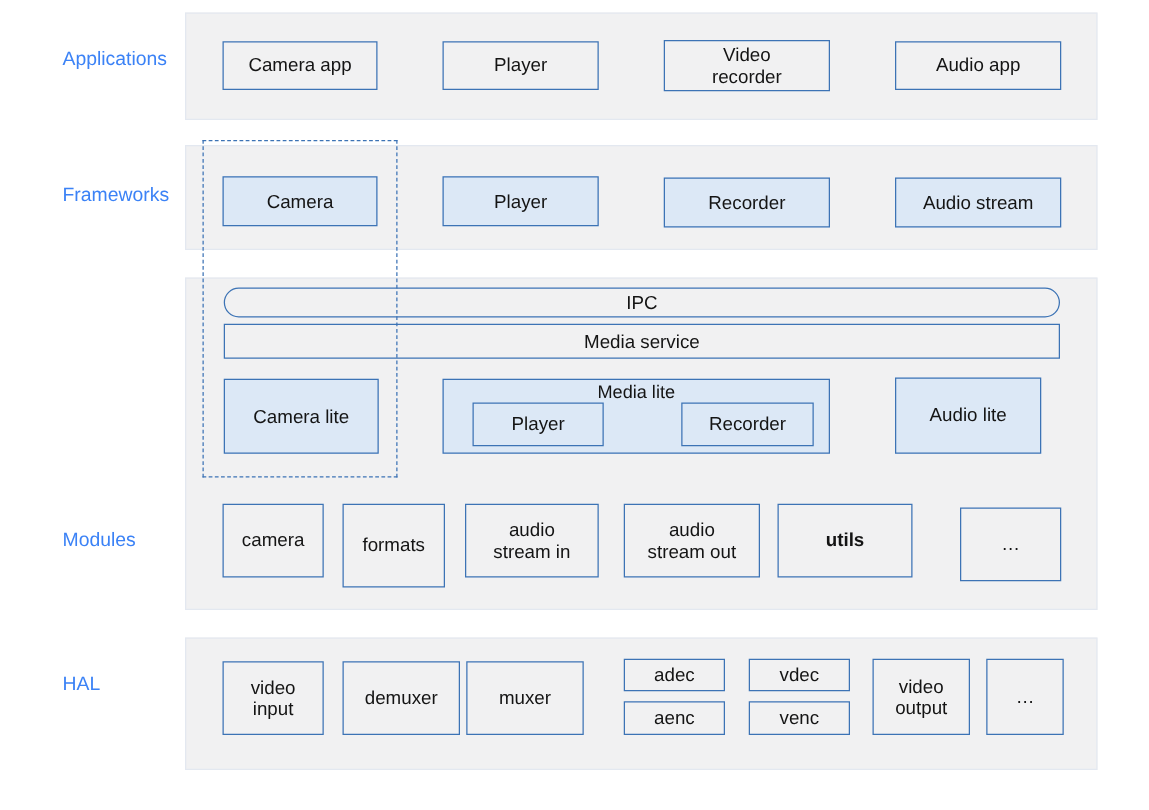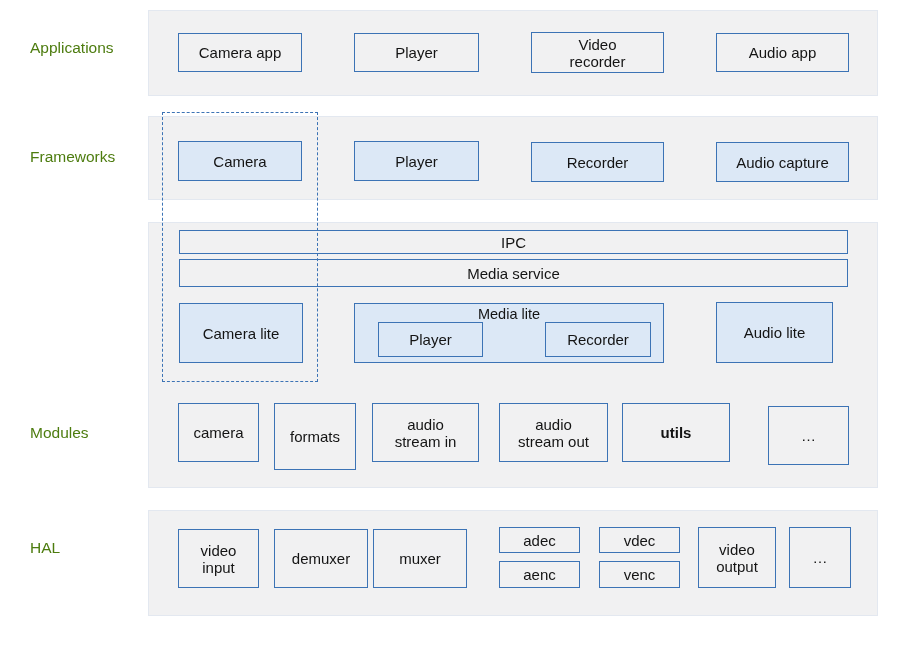--- a/index.html
+++ b/index.html
@@ -14,22 +14,23 @@
     position:absolute;
     background:var(--band-fill, #f1f1f2);
     border:1px solid var(--band-border, #e3e8f0);
     box-sizing:border-box;
     z-index:1;
   }
   .lbl {
     position:absolute;
     font-size:15.5px;
     line-height:22px;
-    color:#4d7c0f;
+    color:#3b82f6;
     z-index:4;
+    margin-left:20px;
   }
   .box {
     position:absolute;
     box-sizing:border-box;
     border:1px solid var(--blue, #3c73b5);
     display:flex;
     align-items:center;
     justify-content:center;
     text-align:center;
     font-size:15px;
@@ -76,23 +77,23 @@
 
   <div class="box" style="left:178px; top:33px; width:124px; height:39px;">Camera app</div>
   <div class="box" style="left:354px; top:33px; width:125px; height:39px;">Player</div>
   <div class="box" style="left:531px; top:32px; width:133px; height:41px;">Video
 recorder</div>
   <div class="box" style="left:716px; top:33px; width:133px; height:39px;">Audio app</div>
 
   <div class="box fill" style="left:178px; top:141px; width:124px; height:40px;">Camera</div>
   <div class="box fill" style="left:354px; top:141px; width:125px; height:40px;">Player</div>
   <div class="box fill" style="left:531px; top:142px; width:133px; height:40px;">Recorder</div>
-  <div class="box fill" style="left:716px; top:142px; width:133px; height:40px;">Audio capture</div>
+  <div class="box fill" style="left:716px; top:142px; width:133px; height:40px;">Audio stream</div>
 
-  <div class="box" style="left:179px; top:230px; width:669px; height:24px;">IPC</div>
+  <div class="box" style="left:179px; top:230px; width:669px; height:24px;border-radius:12px;">IPC</div>
   <div class="box" style="left:179px; top:259px; width:669px; height:28px;">Media service</div>
 
   <div class="box fill" style="left:179px; top:303px; width:124px; height:60px;">Camera lite</div>
 
   <div class="box fill group" style="left:354px; top:303px; width:310px; height:60px;">
     <div class="group-title">Media lite</div>
     <div class="box fill inner" style="left:23px; top:18px; width:105px; height:35px;">Player</div>
     <div class="box fill inner" style="left:190px; top:18px; width:106px; height:35px;">Recorder</div>
   </div>
 

